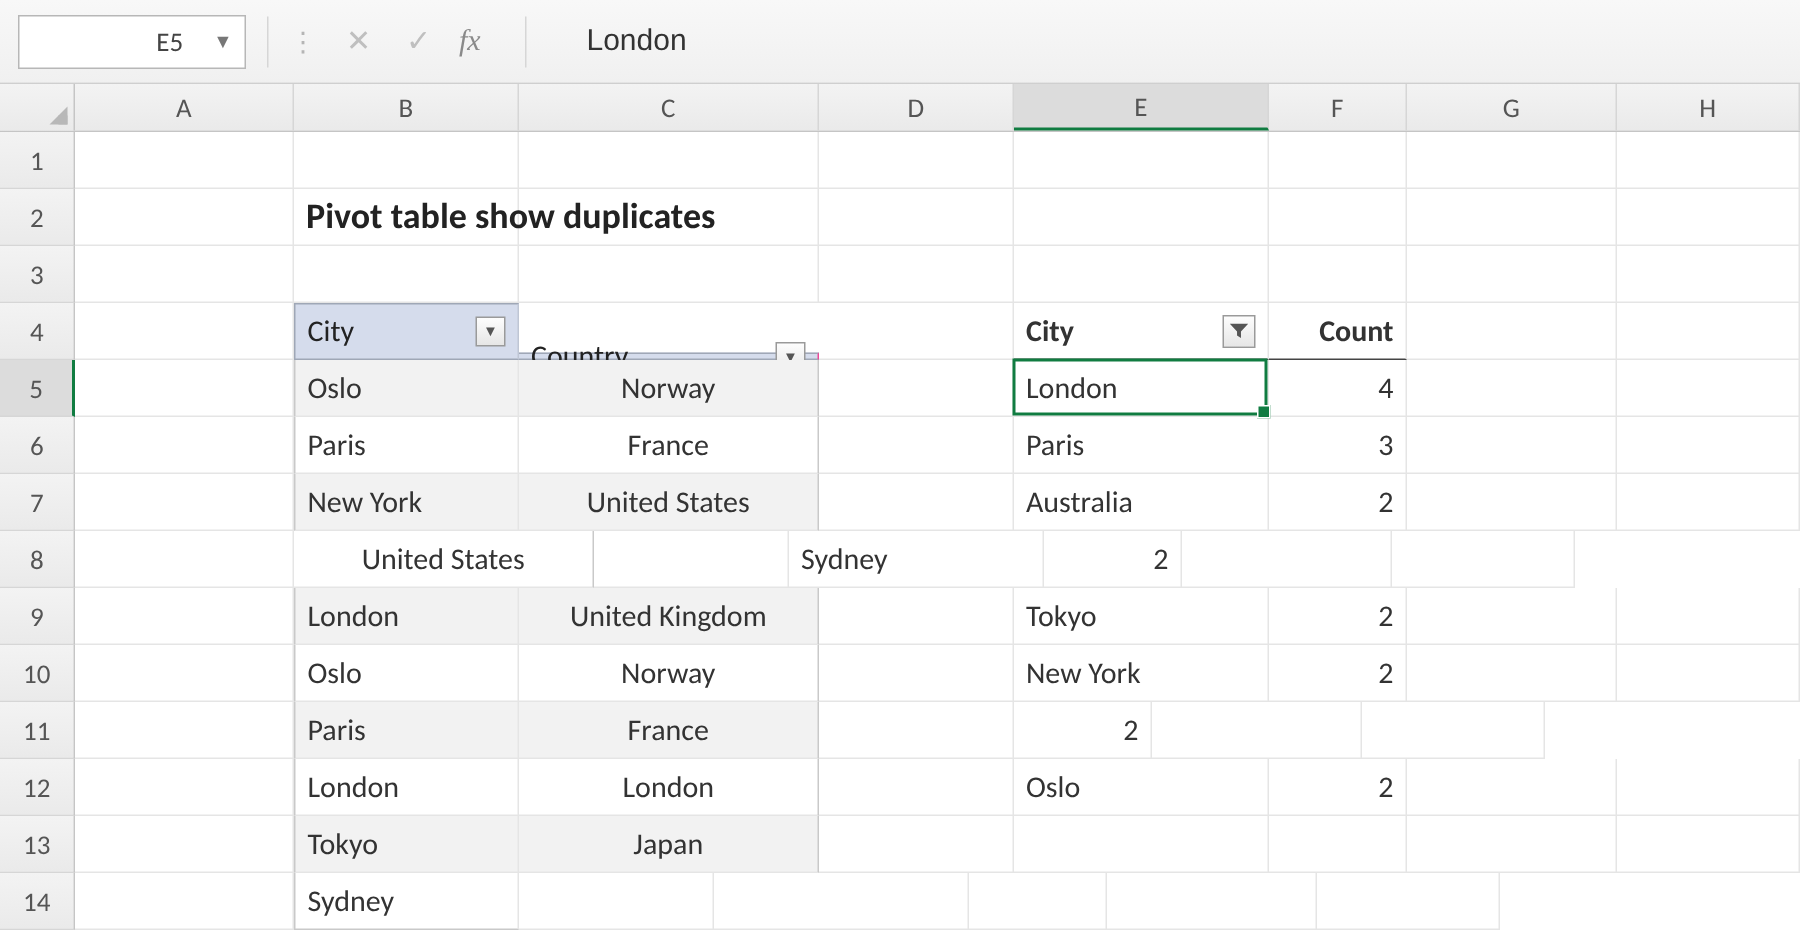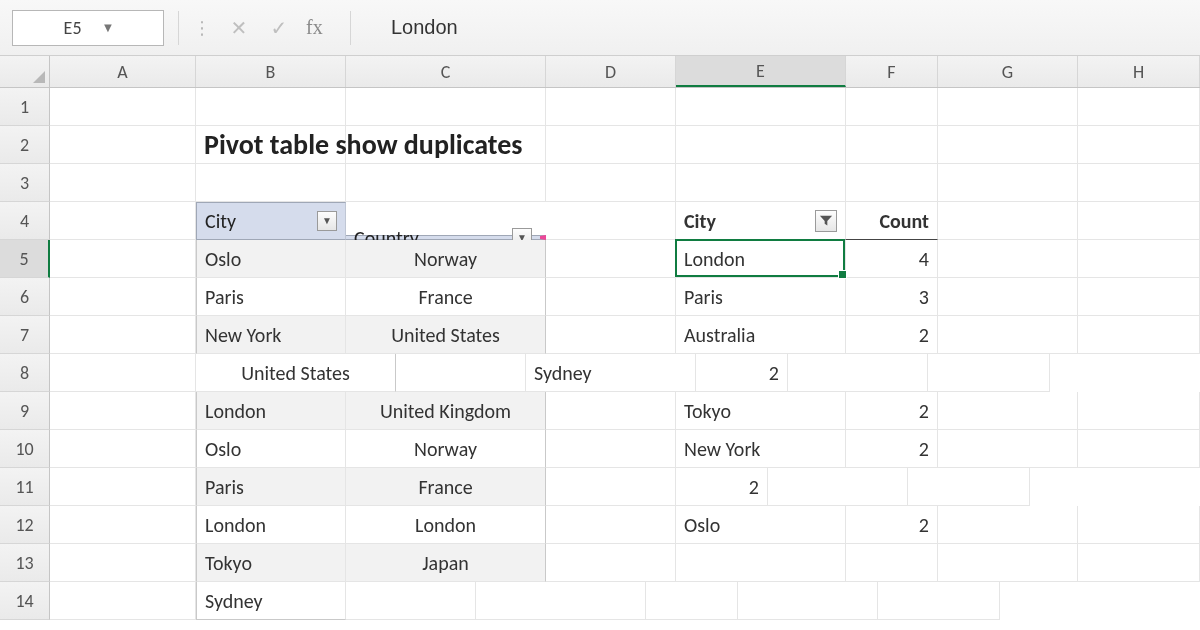--- a/index.html
+++ b/index.html
@@ -24,21 +24,21 @@
     padding: 0 12px;
     gap: 14px;
   }
   .name-box {
     width: 152px;
     height: 36px;
     border: 1px solid #b7b7b7;
     background: #fff;
     display: flex;
     align-items: center;
-    justify-content: center;
+    justify-content: flex-end;
     padding: 0 8px 0 10px;
     color: #444;
     font-size: 18px;
     gap: 20px;
   }
   .name-box-dd {
     color: #777;
     font-size: 13px;
   }
   .fb-sep {
@@ -50,20 +50,21 @@
     letter-spacing: 1px;
     cursor: row-resize;
   }
   .fb-icon {
     width: 26px;
     text-align: center;
     color: #bfbfbf;
     font-size: 20px;
   }
   .fx {
+    font-style: italic;
     color: #8a8a8a;
     font-family: "Times New Roman", serif;
     font-size: 20px;
     width: 30px;
   }
   .formula-input {
     flex: 1;
     border: none;
     height: 36px;
     font-size: 20px;
@@ -144,37 +145,37 @@
   .cB { width: 150px; }
   .cC { width: 200px; }
   .cD { width: 130px; }
   .cE { width: 170px; }
   .cF { width: 92px; }
   .cG { width: 140px; }
   .cH { width: 122px; }
 
   .title-text {
     font-weight: 700;
-    font-size: 28px;
+    font-size: 24px;
     color: #222;
   }
 
   
   .tbl-header {
     background: #d5dcec;
     border-top: 1px solid #9fa7b6;
     border-bottom: 1px solid #9fa7b6;
     border-right: 1px solid #bfc6d4;
     color: #222;
     display:flex;
     align-items:center;
     justify-content:space-between;
   }
   .tbl-header.first { border-left: 1px solid #9fa7b6; }
-  .tbl-header.last  { border-right: 6px solid #ec4899; margin-top: 33px; }
+  .tbl-header.last  { border-right: 1px solid #ec4899; margin-top: 33px; }
   .dd-btn {
     width: 20px; height: 20px;
     border: 1px solid #9a9a9a;
     background: linear-gradient(#fdfdfd,#e6e6e6);
     display:flex; align-items:center; justify-content:center;
     font-size: 10px;
     color:#555;
   }
 
   

